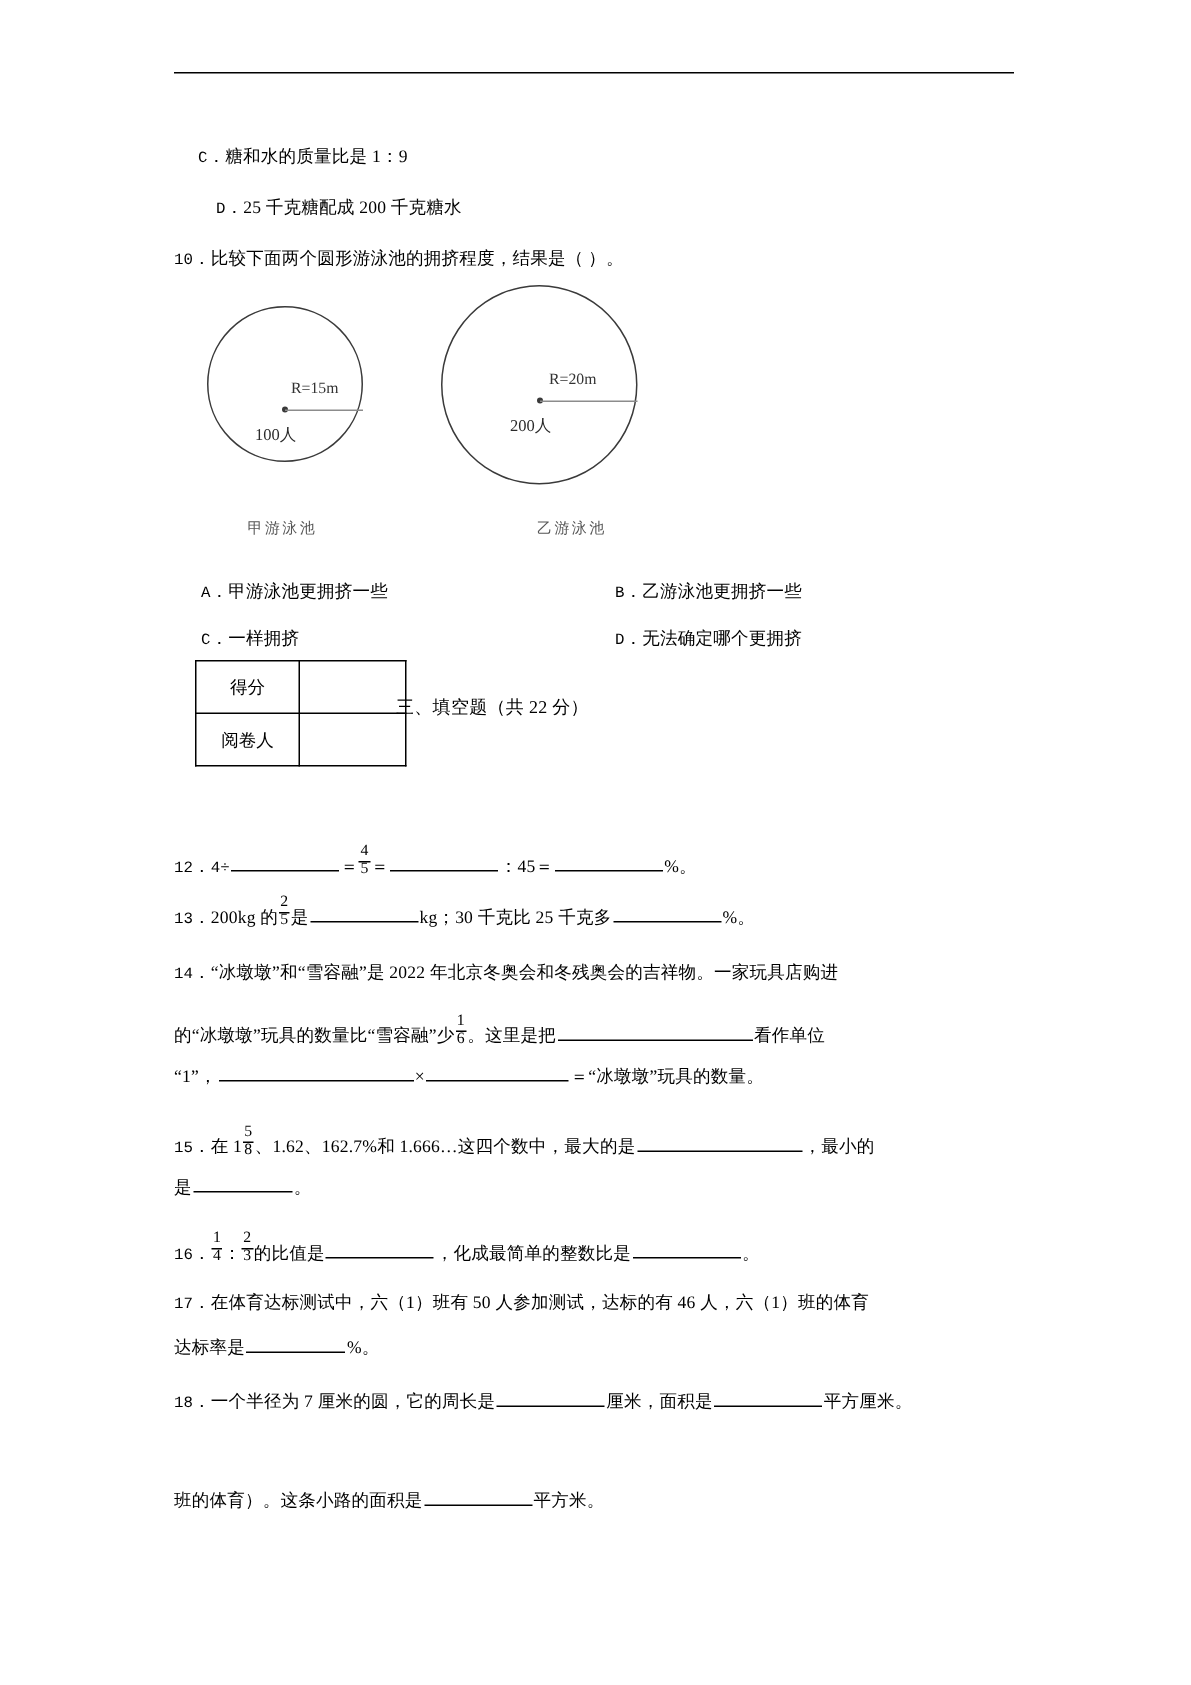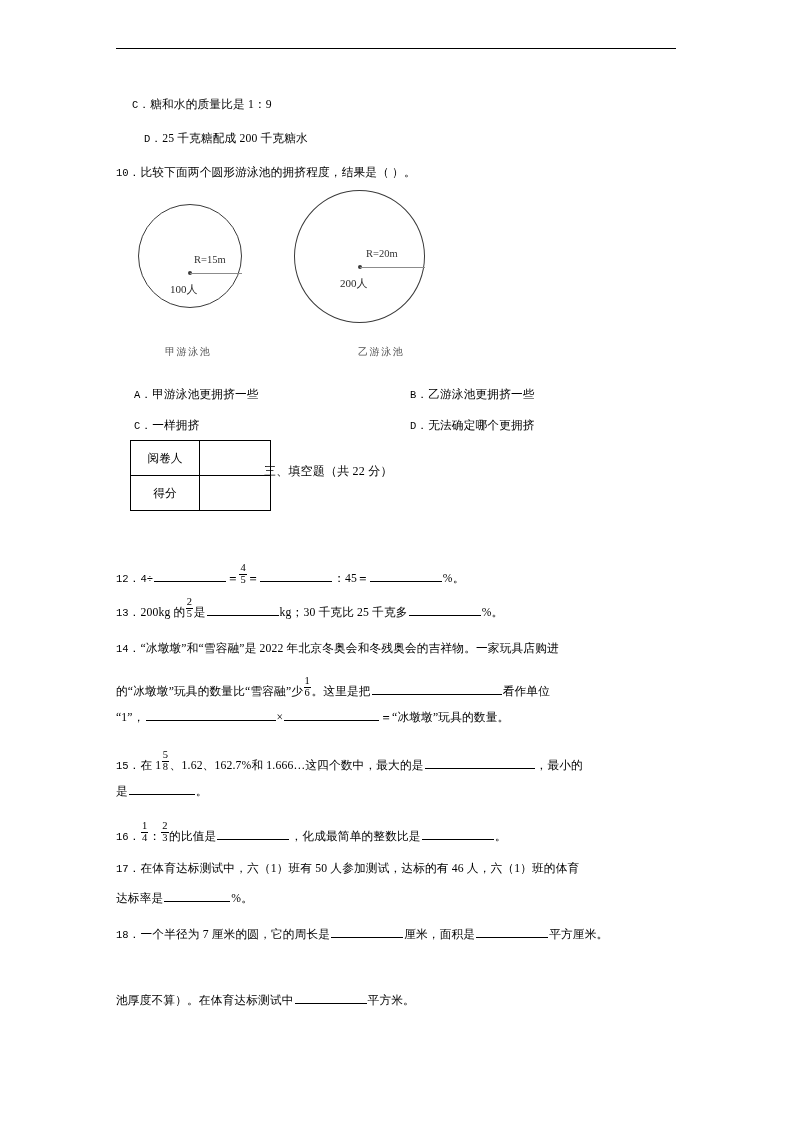--- a/index.html
+++ b/index.html
@@ -206,25 +206,25 @@
   <div class="tline" style="left:134px; top:417px;">
     <span class="opt-letter">C</span><span>．</span><span>一样拥挤</span>
   </div>
   <div class="tline" style="left:410px; top:417px;">
     <span class="opt-letter">D</span><span>．</span><span>无法确定哪个更拥挤</span>
   </div>
 
   <table class="score-table">
     <tbody>
         <tr>
-      <td>阅卷人</td>
+      <td>得分</td>
       <td class="val"></td>
     </tr>
     <tr>
-      <td>得分</td>
+      <td>阅卷人</td>
       <td class="val"></td>
     </tr>
   </tbody>
     </table>
 
   <div class="section-head">三、填空题（共 22 分）</div>
 
 
   <div class="tline" style="left:116px; top:566px;">
     <span class="opt-letter">12</span><span>．</span><span class="opt-letter">4÷</span><span class="blank b72"></span><span>＝</span><span class="frac"><span class="num">4</span><span class="den">5</span></span><span>＝</span><span class="blank b72"></span><span>：45＝</span><span class="blank b72"></span><span>%。</span>
@@ -260,16 +260,16 @@
   </div>
   <div class="tline" style="left:116px; top:889px;">
     <span>达标率是</span><span class="blank b66"></span><span>%。</span>
   </div>
 
   <div class="tline" style="left:116px; top:925px;">
     <span class="opt-letter">18</span><span>．</span><span>一个半径为 7 厘米的圆，它的周长是</span><span class="blank b72"></span><span>厘米，面积是</span><span class="blank b72"></span><span>平方厘米。</span>
   </div>
 
   <div class="tline" style="left:116px; top:991px;">
-    <span>池厚度不算）。在体育达标测试中</span><span class="blank b72"></span><span>平方米。</span>
+    <span>班的体育）。这条小路的面积是</span><span class="blank b72"></span><span>平方米。</span>
   </div>
 
 </div>
 
 </body></html>

